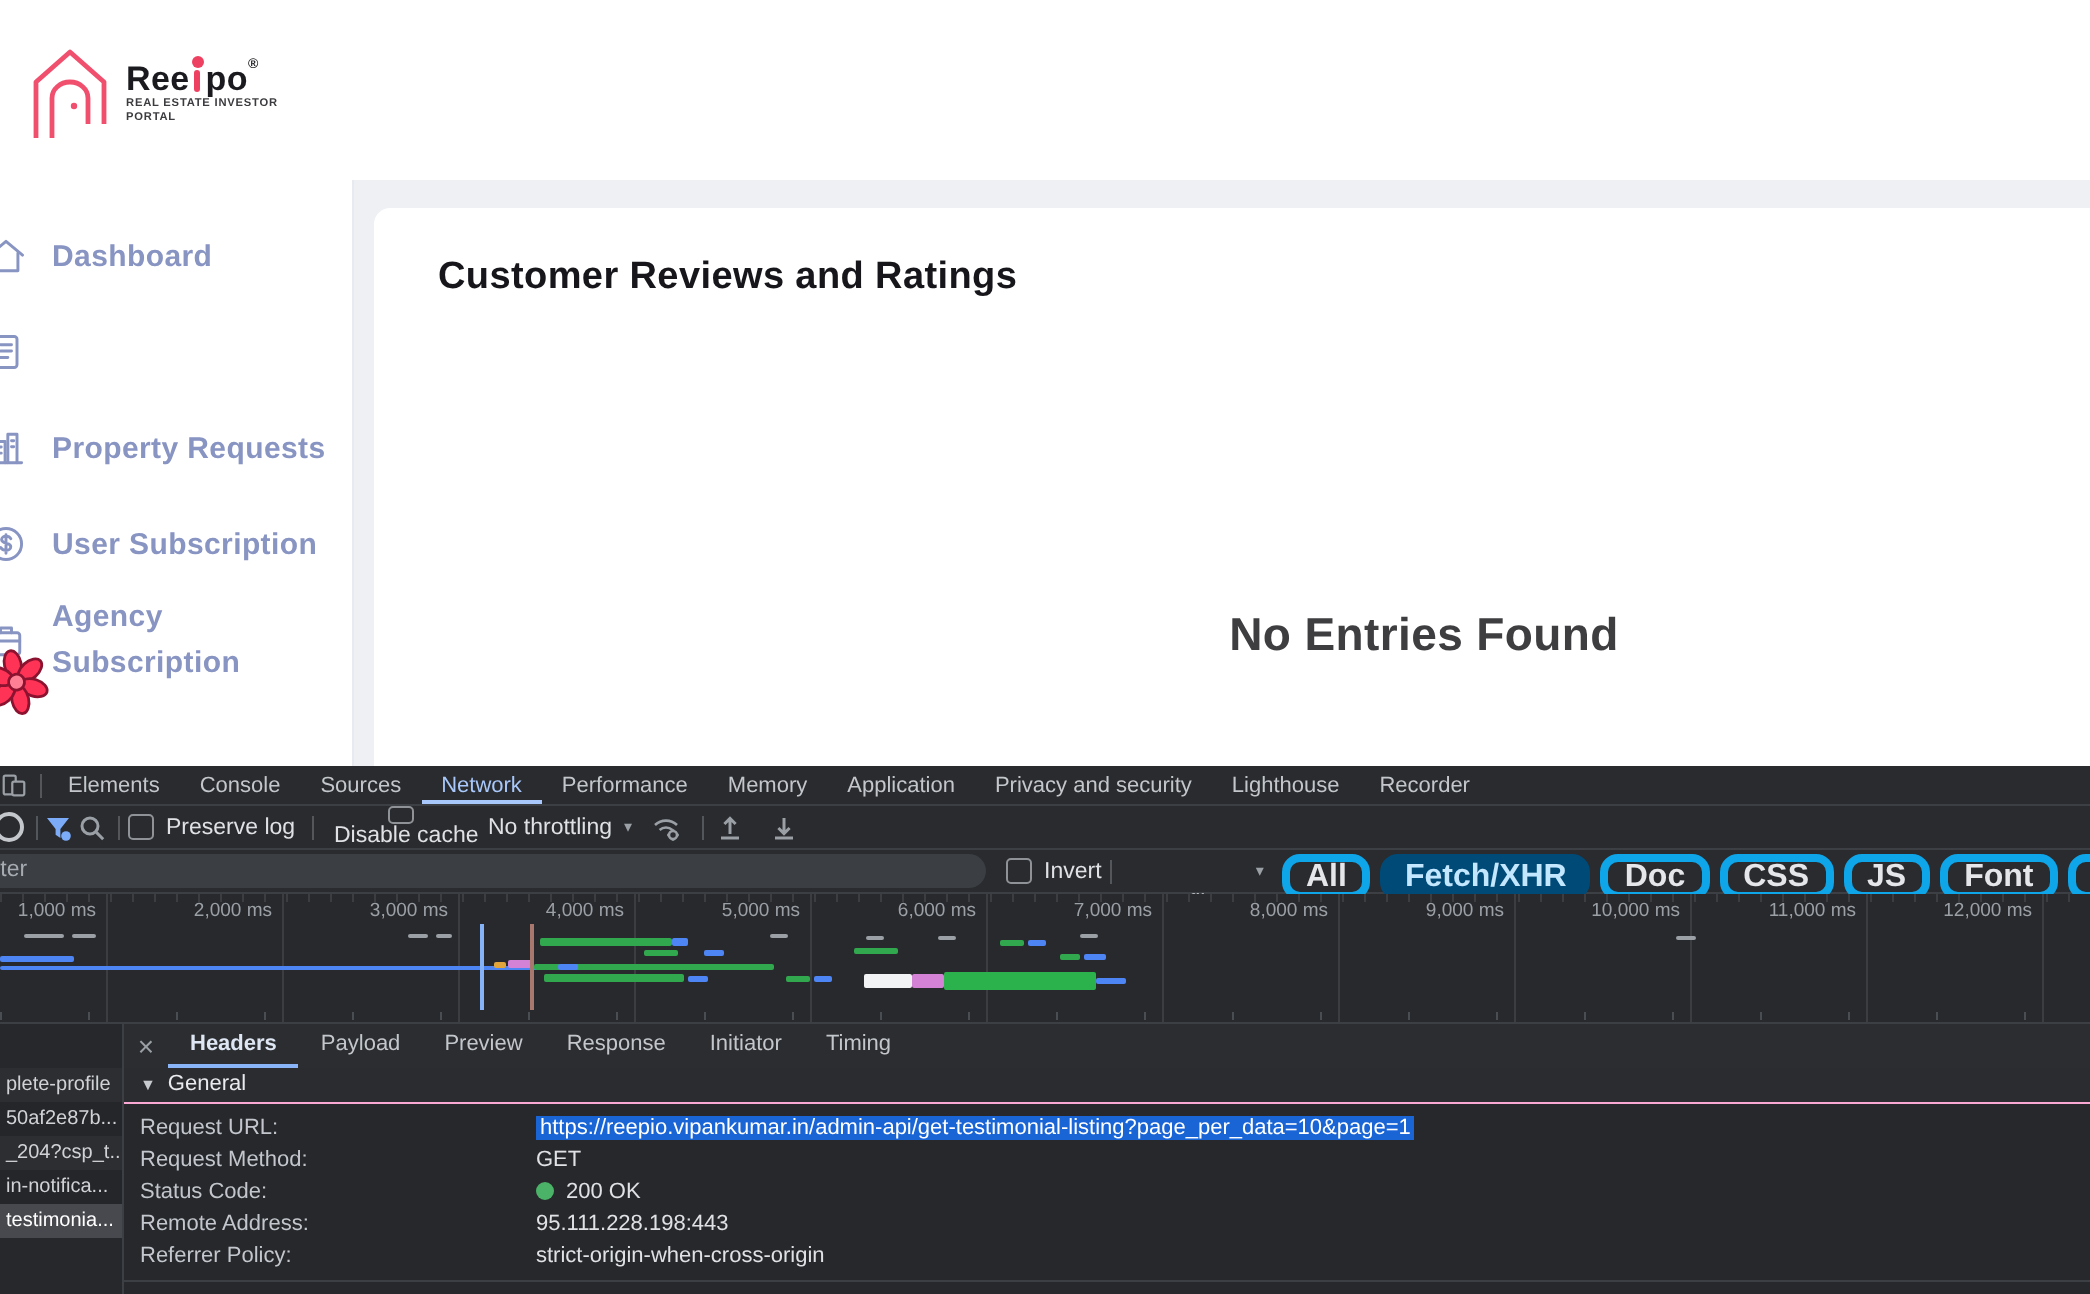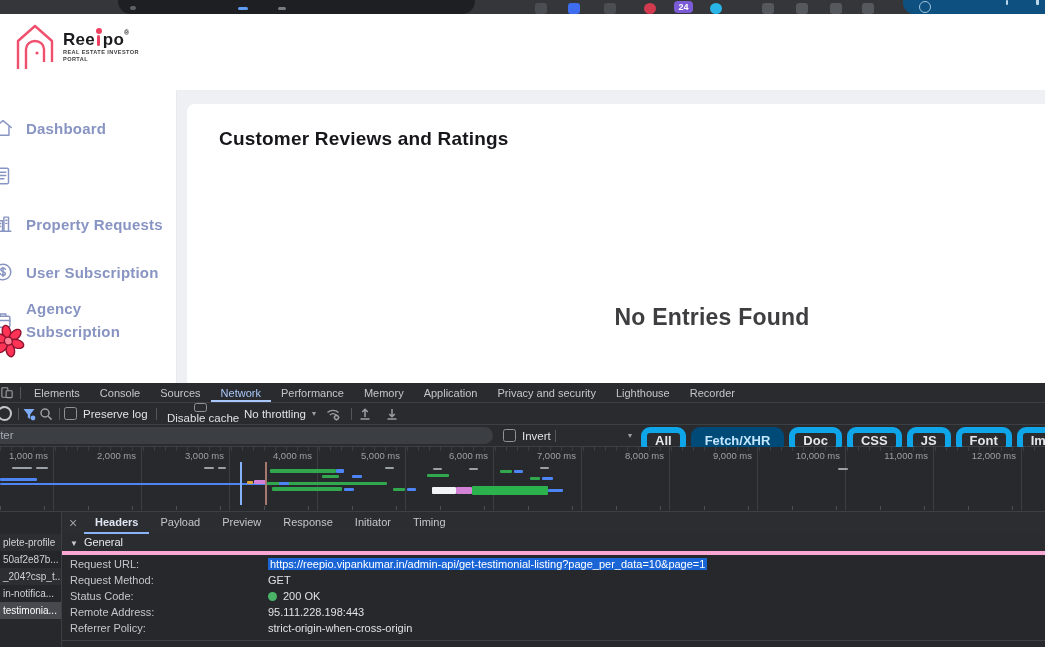--- a/index.html
+++ b/index.html
@@ -62,22 +62,22 @@
   .tlabel{color:#dfe1e5;font-size:11.5px;margin-left:6px;white-space:nowrap;}
   .caret{color:#9aa0a6;font-size:8px;margin-left:6px;}
   .icon12{width:14px;height:14px;color:#9aa0a6;}
   .icon12.blue{color:#7cacf8;}
 
   .dt-filter{position:absolute;top:42px;left:0;right:0;height:21px;background:#292b2e;border-bottom:1px solid #3c3f44;}
   .fpill{position:absolute;left:-30px;top:2px;width:523px;height:17px;border-radius:9px;background:#3b3e43;overflow:hidden;}
   .fpill span{position:absolute;left:18px;top:2px;color:#a6abb2;font-size:11.5px;}
   .dt-filter .abs{position:absolute;top:0;height:21px;display:flex;align-items:center;}
   .chips{position:absolute;left:641px;top:2px;display:flex;gap:5px;white-space:nowrap;}
-  .chip{display:inline-block;height:15px;line-height:15px;padding:0 8px;border:6px solid #0ea5e9;border-radius:9px;
-        color:#e4e6ea;font-size:13px;font-weight:bold;cursor:pointer;}
+  .chip{display:inline-block;height:15px;line-height:15px;padding:0 8px;border:4px solid #0ea5e9;border-radius:9px;
+        color:#e4e6ea;font-size:16px;font-weight:bold;cursor:pointer;}
   .chip.active{background:#004a77;border-color:#004a77;color:#c2e7ff;}
 
   .dt-overview{position:absolute;top:64px;left:0;right:0;height:64px;background:#28292c;border-bottom:1px solid #3c3f44;overflow:hidden;}
   .dt-overview:before{content:"";position:absolute;top:0;left:0;right:0;height:4px;
       background:repeating-linear-gradient(90deg,#3b3d41 0 1px,transparent 1px 11px);}
   .dt-overview:after{content:"";position:absolute;bottom:1px;left:0;right:0;height:4px;
       background:repeating-linear-gradient(90deg,#4a4d52 0 1px,transparent 1px 44px);}
   .gline{position:absolute;top:0;bottom:0;width:1px;background:#3b3d41;}
   .glabel{position:absolute;top:3px;width:80px;text-align:right;font-size:9.5px;color:#9aa0a6;}
   .wbar{position:absolute;border-radius:1px;}
@@ -87,59 +87,35 @@
   .req-list{position:relative;width:61px;border-right:1px solid #3c3f44;overflow:hidden;}
   .req-row{position:absolute;left:0;width:61px;height:17px;line-height:17px;padding-left:3px;
            font-size:10px;color:#d0d2d6;white-space:nowrap;overflow:hidden;cursor:pointer;box-sizing:border-box;}
   .det-panel{position:relative;flex:1;overflow:hidden;}
   .det-tabs{position:absolute;top:0;left:0;right:0;height:22px;background:#2b2d30;border-bottom:1px solid #3c3f44;
             display:flex;align-items:center;}
   .det-close{width:22px;text-align:center;font-size:14px;color:#9aa0a6;cursor:pointer;line-height:22px;}
   .det-tab{padding:0 11px;font-size:11px;color:#c3c6cb;line-height:21px;height:22px;box-sizing:border-box;cursor:pointer;white-space:nowrap;}
   .det-tab.active{color:#dfe6f3;font-weight:bold;box-shadow:inset 0 -2px 0 #8ab4f8;}
   .sect-head{position:absolute;top:22px;left:0;right:0;height:17px;line-height:17px;background:#2a2c2f;
-             border-bottom:4px solid #f9a8d4;color:#e8eaed;padding-left:8px;}
+             border-bottom:1px solid #f9a8d4;color:#e8eaed;padding-left:8px;}
   .sect-head .tri{font-size:8px;color:#c7cace;margin-right:6px;}
   .det-rows{position:absolute;top:44px;left:0;right:0;}
   .det-row{display:flex;height:16px;line-height:16px;}
   .det-label{width:198px;padding-left:8px;color:#c3c7cd;flex:none;}
   .det-value{color:#dfe1e5;white-space:nowrap;}
   .det-value .hl{background:#1a65d6;color:#fff;padding:0 2px;}
   .gdot{display:inline-block;width:9px;height:9px;border-radius:50%;background:#4ab367;margin-right:6px;vertical-align:-1px;}
   .det-divider{position:absolute;top:128px;left:0;right:0;height:1px;background:#3c3f44;}
 </style>
 </head>
 <body>
 
 <div id="root">
 
-  <div class="topstrip">
-    <div class="omnibox">
-      <div class="dot" style="left:12px;top:18px;width:6px;height:4px;background:#5c6066;"></div>
-      <div class="dot" style="left:120px;top:19px;width:10px;height:3px;background:#5f9df2;"></div>
-      <div class="dot" style="left:160px;top:19px;width:8px;height:3px;background:#777b82;"></div>
-    </div>
-    <div id="extensions">
-        <div class="ext" style="left: 535px; background: rgb(74, 77, 82);"></div>
-        <div class="ext" style="left: 568px; background: rgb(62, 109, 240);"></div>
-        <div class="ext" style="left: 604px; background: rgb(74, 77, 82);"></div>
-        <div class="ext round" style="left: 644px; background: rgb(210, 59, 78);"></div>
-        <div class="ext-badge" style="left: 674px; background: rgb(124, 92, 214);">24</div>
-        <div class="ext round" style="left: 710px; background: rgb(42, 181, 232);"></div>
-        <div class="ext" style="left: 762px; background: rgb(85, 88, 93);"></div>
-        <div class="ext" style="left: 796px; background: rgb(85, 88, 93);"></div>
-        <div class="ext" style="left: 830px; background: rgb(85, 88, 93);"></div>
-        <div class="ext" style="left: 862px; background: rgb(85, 88, 93);"></div>
-      </div>
-    <div class="profilepill">
-      <div class="pcirc"></div>
-      <div class="pline"></div>
-      <div class="pmark"></div>
-    </div>
-  </div>
 
   <div class="appheader">
     <div class="logo">
       <svg width="44" height="50" viewBox="0 0 44 50" fill="none" stroke="#f0506e" stroke-width="2.4" stroke-linejoin="round">
         <path d="M5 47 V19 L22 4 L39 19 V40"></path>
         <path d="M13 47 V27 a9 8 0 0 1 18 0 V40"></path>
         <circle cx="24" cy="31" r="1.6" fill="#f0506e" stroke="none"></circle>
       </svg>
       <div class="logo-text">
         <div class="brandline">

